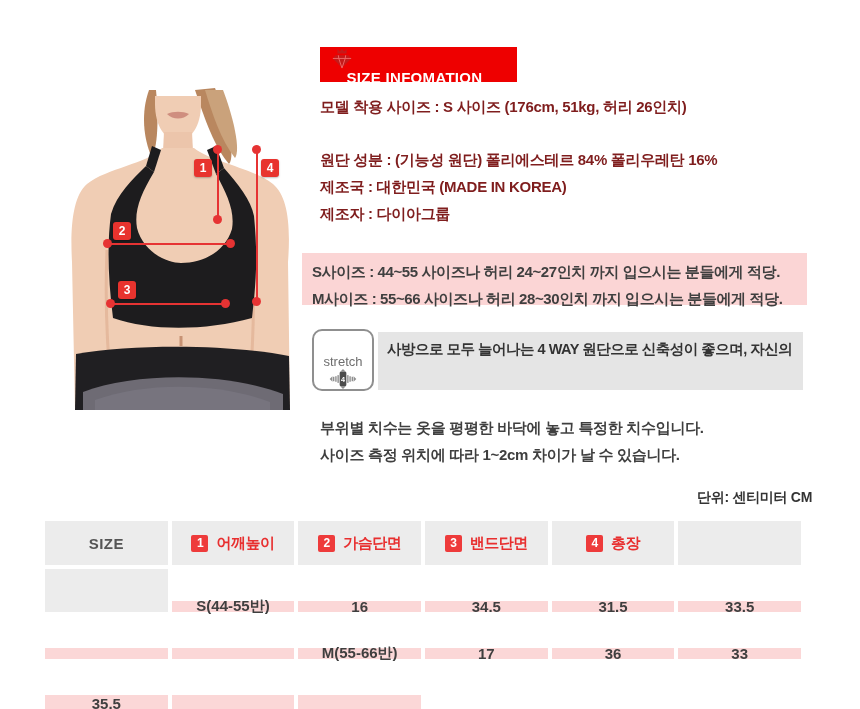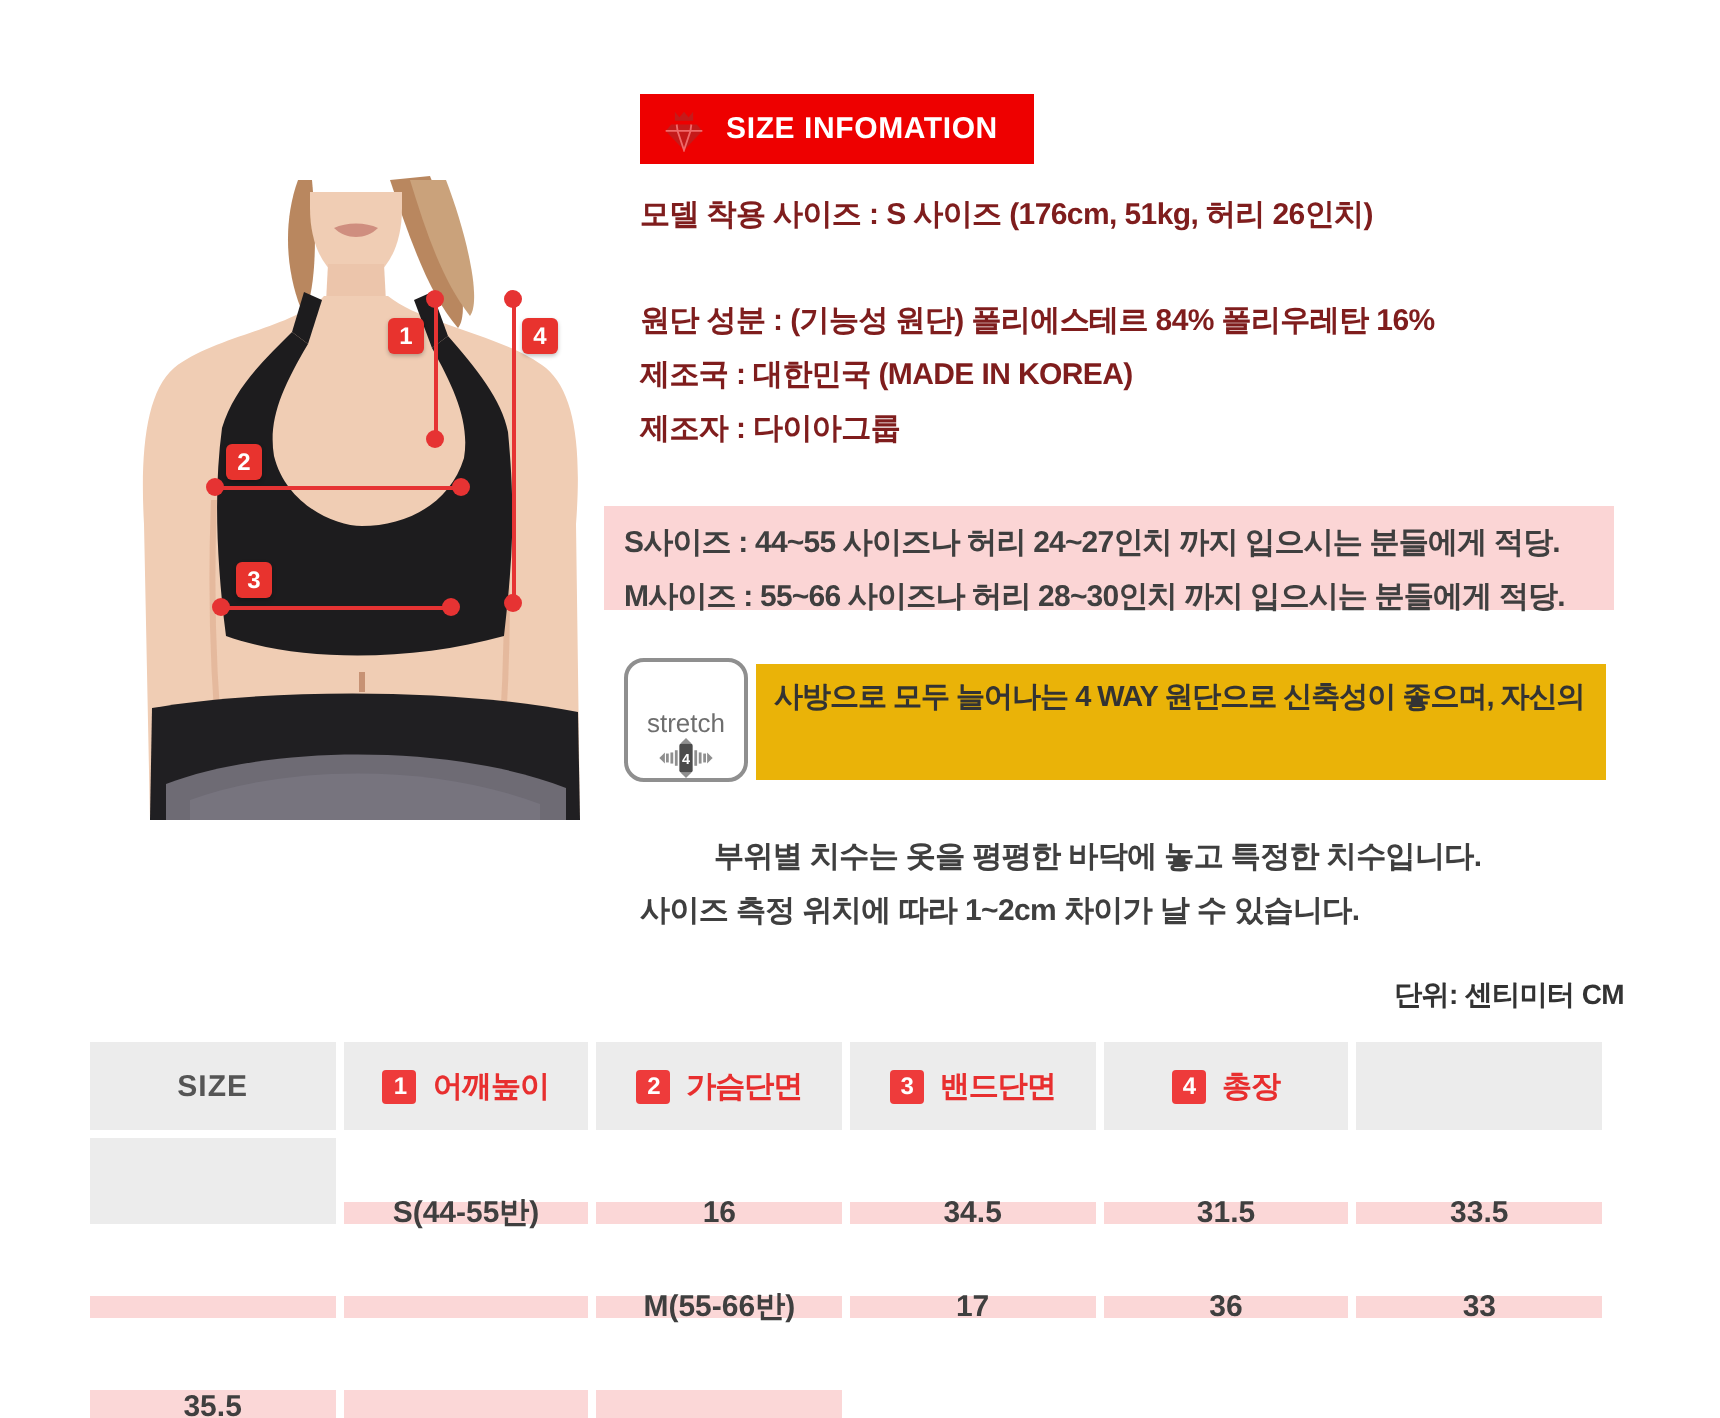--- a/index.html
+++ b/index.html
@@ -10,38 +10,38 @@
   .photo{position:absolute;left:55px;top:0;width:250px;height:410px;}
   .photo svg{position:absolute;left:0;top:0;}
   .mline{position:absolute;background:#e63333;}
   .mdot{position:absolute;width:9px;height:9px;border-radius:50%;background:#e63333;}
   .mbox{position:absolute;width:18px;height:18px;background:#e8332e;border-radius:3px;
         color:#fff;font-size:12px;font-weight:bold;line-height:18px;text-align:center;
         box-shadow:0 1px 2px rgba(0,0,0,.25);}
 
   
   .title-bar{position:absolute;left:320px;top:47px;width:197px;height:35px;background:#ee0000;
-             display:flex;align-items:center;}
+             display:flex;flex-direction:column;}
   .title-bar .ticon{margin-left:11px;display:flex;}
   .title-bar .ttext{flex:1;text-align:center;color:#fff;font-weight:bold;font-size:15px;
                     letter-spacing:.3px;margin-right:8px;}
 
   .pline{position:absolute;left:320px;font-size:15px;font-weight:600;color:#7f1d1d;
          letter-spacing:-.3px;white-space:nowrap;}
 
   .pinkbox{position:absolute;left:302px;top:253px;width:505px;height:52px;background:#fbd5d5;
            padding:5px 0 0 10px;box-sizing:border-box;}
   .pinkbox div{font-size:15px;font-weight:600;color:#3f3f3f;line-height:27px;
                letter-spacing:-.4px;white-space:nowrap;}
 
   .stretch-badge{position:absolute;left:312px;top:329px;width:62px;height:62px;background:#fff;
                  border:2px solid #8f8f8f;border-radius:10px;box-sizing:border-box;
                  display:flex;flex-direction:column;align-items:center;}
   .stretch-badge .slabel{font-size:13px;color:#6e6e6e;margin-top:24px;line-height:14px;}
-  .graybox{position:absolute;left:378px;top:332px;width:425px;height:58px;background:#eab308;
+  .graybox{position:absolute;left:378px;top:332px;width:425px;height:58px;background:#e5e5e5;
            padding:5px 0 0 9px;box-sizing:border-box;}
   .graybox div{font-size:14.5px;font-weight:600;color:#333;line-height:25px;
                letter-spacing:-.5px;white-space:nowrap;}
 
   .unit{position:absolute;left:560px;top:489px;width:252px;text-align:right;
         font-size:14px;font-weight:600;color:#333;letter-spacing:-.3px;}
 
   
   .stable{position:absolute;left:45px;top:521px;width:756px;
           display:grid;grid-template-columns:repeat(6,1fr);
@@ -146,21 +146,21 @@
       <rect x="39.5" y="14" width="2.5" height="8" fill="#8f8f8f"></rect>
       <polygon points="43,13 43,23 48,18" fill="#8f8f8f"></polygon>
       <rect x="18" y="5" width="12" height="26" rx="2" fill="#4c4c4c"></rect>
       <text x="24" y="23" text-anchor="middle" fill="#fff" font-size="13" font-weight="bold" font-family="Liberation Sans, sans-serif">4</text>
     </svg>
   </div>
   <div class="graybox">
     <div>사방으로 모두 늘어나는 4 WAY 원단으로 신축성이 좋으며, 자신의</div>
   </div>
 
-  <div class="pline" style="top:419px;color:#3f3f3f;margin-left:37px;">부위별 치수는 옷을 평평한 바닥에 놓고 특정한 치수입니다.</div>
+  <div class="pline" style="top:419px;color:#3f3f3f;">부위별 치수는 옷을 평평한 바닥에 놓고 특정한 치수입니다.</div>
   <div class="pline" style="top:446px;color:#3f3f3f;">사이즈 측정 위치에 따라 1~2cm 차이가 날 수 있습니다.</div>
 
   <div class="unit">단위: 센티미터 CM</div>
 
   <div class="stable">
 
     <div class="cell th size-h">SIZE</div>
     <div class="cell th">
       <span class="numbox">1</span>
       <span>어깨높이</span>

